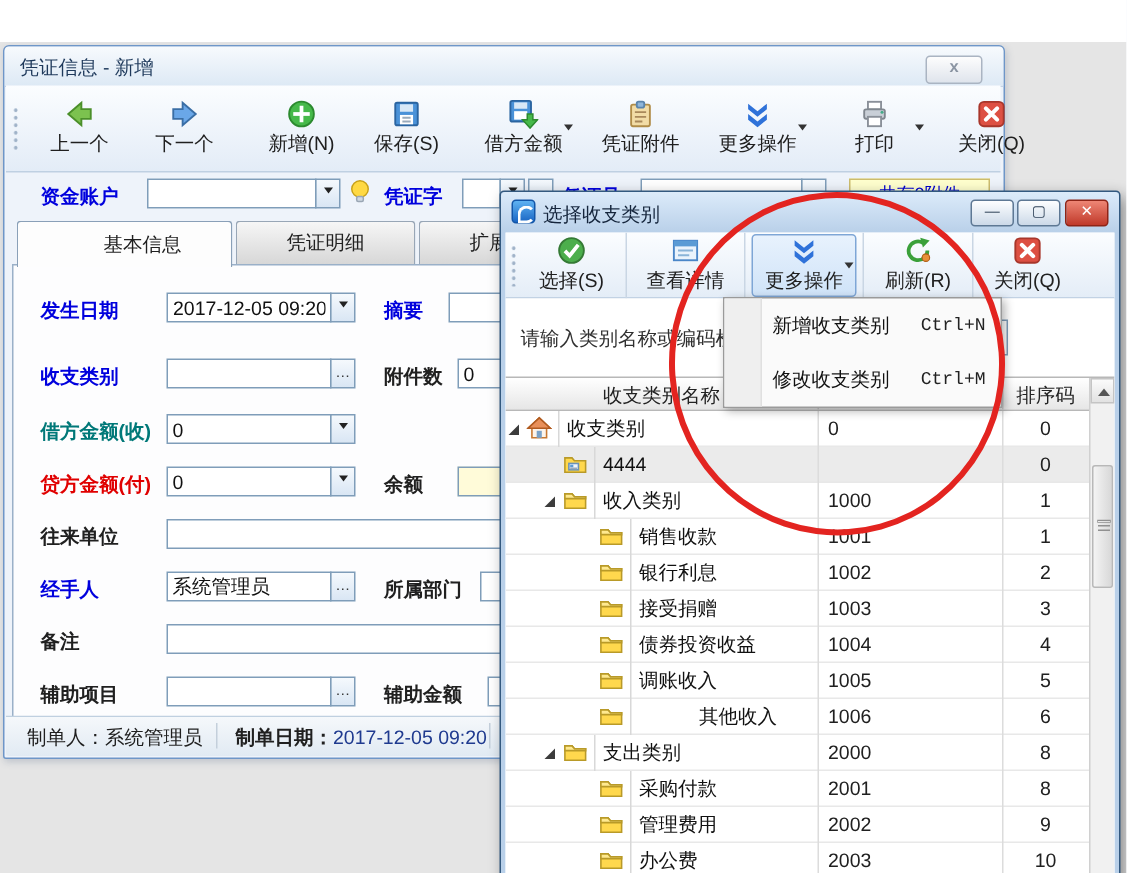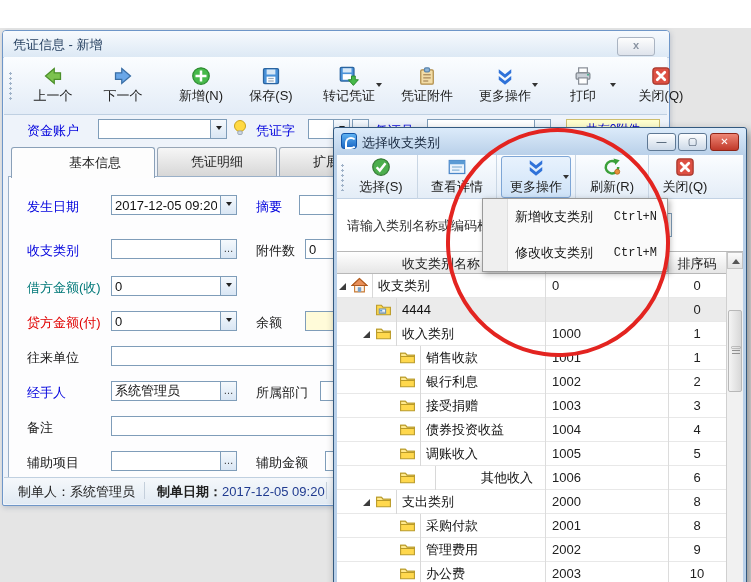--- a/index.html
+++ b/index.html
@@ -20,21 +20,21 @@
   .tbtn{position:relative;display:flex;flex-direction:column;align-items:center;justify-content:center;
         min-width:50px;height:50px;padding:0 9px;border:1px solid transparent;border-radius:3px;}
   .tbtn .tlabel{margin-top:1px;white-space:nowrap;}
   .tbtn .ticon svg{display:block;}
   .tbtn.active{background:linear-gradient(#e8f2fd,#cfe3f8);border:1px solid #7ea6d6;}
   .caret{position:absolute;right:1px;top:22px;width:0;height:0;border-left:3.5px solid transparent;
          border-right:3.5px solid transparent;border-top:4px solid #333;}
   .tsep{width:1px;height:44px;background:#c9d6e4;margin:0 4px;}
   
   .fieldrow{position:absolute;}
-  .lbl{position:absolute;white-space:nowrap;}
+  .lbl{position:absolute;white-space:nowrap;font-weight:bold;}
   .lbl.blue{color:#0000dd;} .lbl.teal{color:#007878;} .lbl.red{color:#e00000;} .lbl.black{color:#202020;}
   .inp{position:absolute;height:20px;border:1px solid #7f9db9;background:#fff;box-sizing:border-box;
        font:13px "Liberation Sans","DejaVu Sans",sans-serif;padding:0 3px;color:#111;}
   .inp.yellow{background:#fffbd9;}
   .sbtn{position:absolute;width:17px;height:20px;border:1px solid #7f9db9;box-sizing:border-box;
         background:linear-gradient(#f5f9fd,#d9e6f4);text-align:center;line-height:17px;font-size:10px;color:#333;}
   .sbtn .dn{display:inline-block;width:0;height:0;border-left:3.5px solid transparent;border-right:3.5px solid transparent;border-top:4px solid #222;margin-bottom:2px;}
   .attachbox{position:absolute;border:1px solid #cdbd6e;background:#ffffce;color:#0000d0;font-size:12px;
              text-align:center;line-height:18px;}
   
@@ -169,21 +169,21 @@
         <div class="tsep"></div>
         <div class="tbtn">
           <span class="ticon">
             <svg width="20" height="20" viewBox="0 0 16 16">
               <rect x="1" y="1" width="11" height="11" rx="1" fill="#4a92d8" stroke="#2a64a0"></rect>
               <rect x="3" y="1.8" width="7" height="3.4" fill="#d8e8f6"></rect>
               <rect x="3" y="6.5" width="7" height="4.5" fill="#fff"></rect>
               <polygon points="13,8 13,11 15.5,11 11.5,15.5 7.5,11 10,11 10,8" fill="#46b94a" stroke="#2c8a2f" stroke-width=".8"></polygon>
             </svg>
           </span>
-          <span class="tlabel">转记凭证</span>
+          <span class="tlabel">借方金额</span>
           <span class="caret"></span>
         </div>
         <div class="tsep"></div>
         <div class="tbtn">
           <span class="ticon">
             <svg width="20" height="20" viewBox="0 0 16 16">
               <rect x="3" y="3" width="10" height="11.5" rx="1" fill="#f2dca6" stroke="#b08c48"></rect>
               <rect x="6" y="1.4" width="4" height="3.2" rx="1" fill="#8fb6da" stroke="#5b84ac"></rect>
               <line x1="5" y1="7" x2="11" y2="7" stroke="#a8885a"></line>
               <line x1="5" y1="9.5" x2="11" y2="9.5" stroke="#a8885a"></line>
@@ -484,21 +484,21 @@
               <span class="cd">1005</span>
               <span class="st">5</span>
             </div>
             <div class="trow" style="top: 192px;">
               <span class="ricon" style="left: 62px;">
                 <svg width="17" height="17" viewBox="0 0 16 16">
                   <path d="M1.5 4.5 L1.5 13 L14.5 13 L14.5 5.8 L7.5 5.8 L6 4 L1.5 4 Z" fill="#ffd84d" stroke="#b99a28"></path>
                   <path d="M1.5 7 L14.5 7 L14.5 5.8 L7.5 5.8 L6 4 L1.5 4 Z" fill="#ffe98f" stroke="#b99a28"></path>
                 </svg>
               </span>
-              <span class="nm" style="left: 98px; width: 119px; padding-left: 45px;">其他收入</span>
+              <span class="nm" style="left: 83px; width: 119px; padding-left: 45px;">其他收入</span>
               <span class="cd">1006</span>
               <span class="st">6</span>
             </div>
             <div class="trow" style="top: 216px;">
               <span class="exp" style="left: 26px;"></span>
               <span class="ricon" style="left: 38px;">
                 <svg width="17" height="17" viewBox="0 0 16 16">
                   <path d="M1.5 4.5 L1.5 13 L14.5 13 L14.5 5.8 L7.5 5.8 L6 4 L1.5 4 Z" fill="#ffd84d" stroke="#b99a28"></path>
                   <path d="M1.5 7 L14.5 7 L14.5 5.8 L7.5 5.8 L6 4 L1.5 4 Z" fill="#ffe98f" stroke="#b99a28"></path>
                 </svg>

